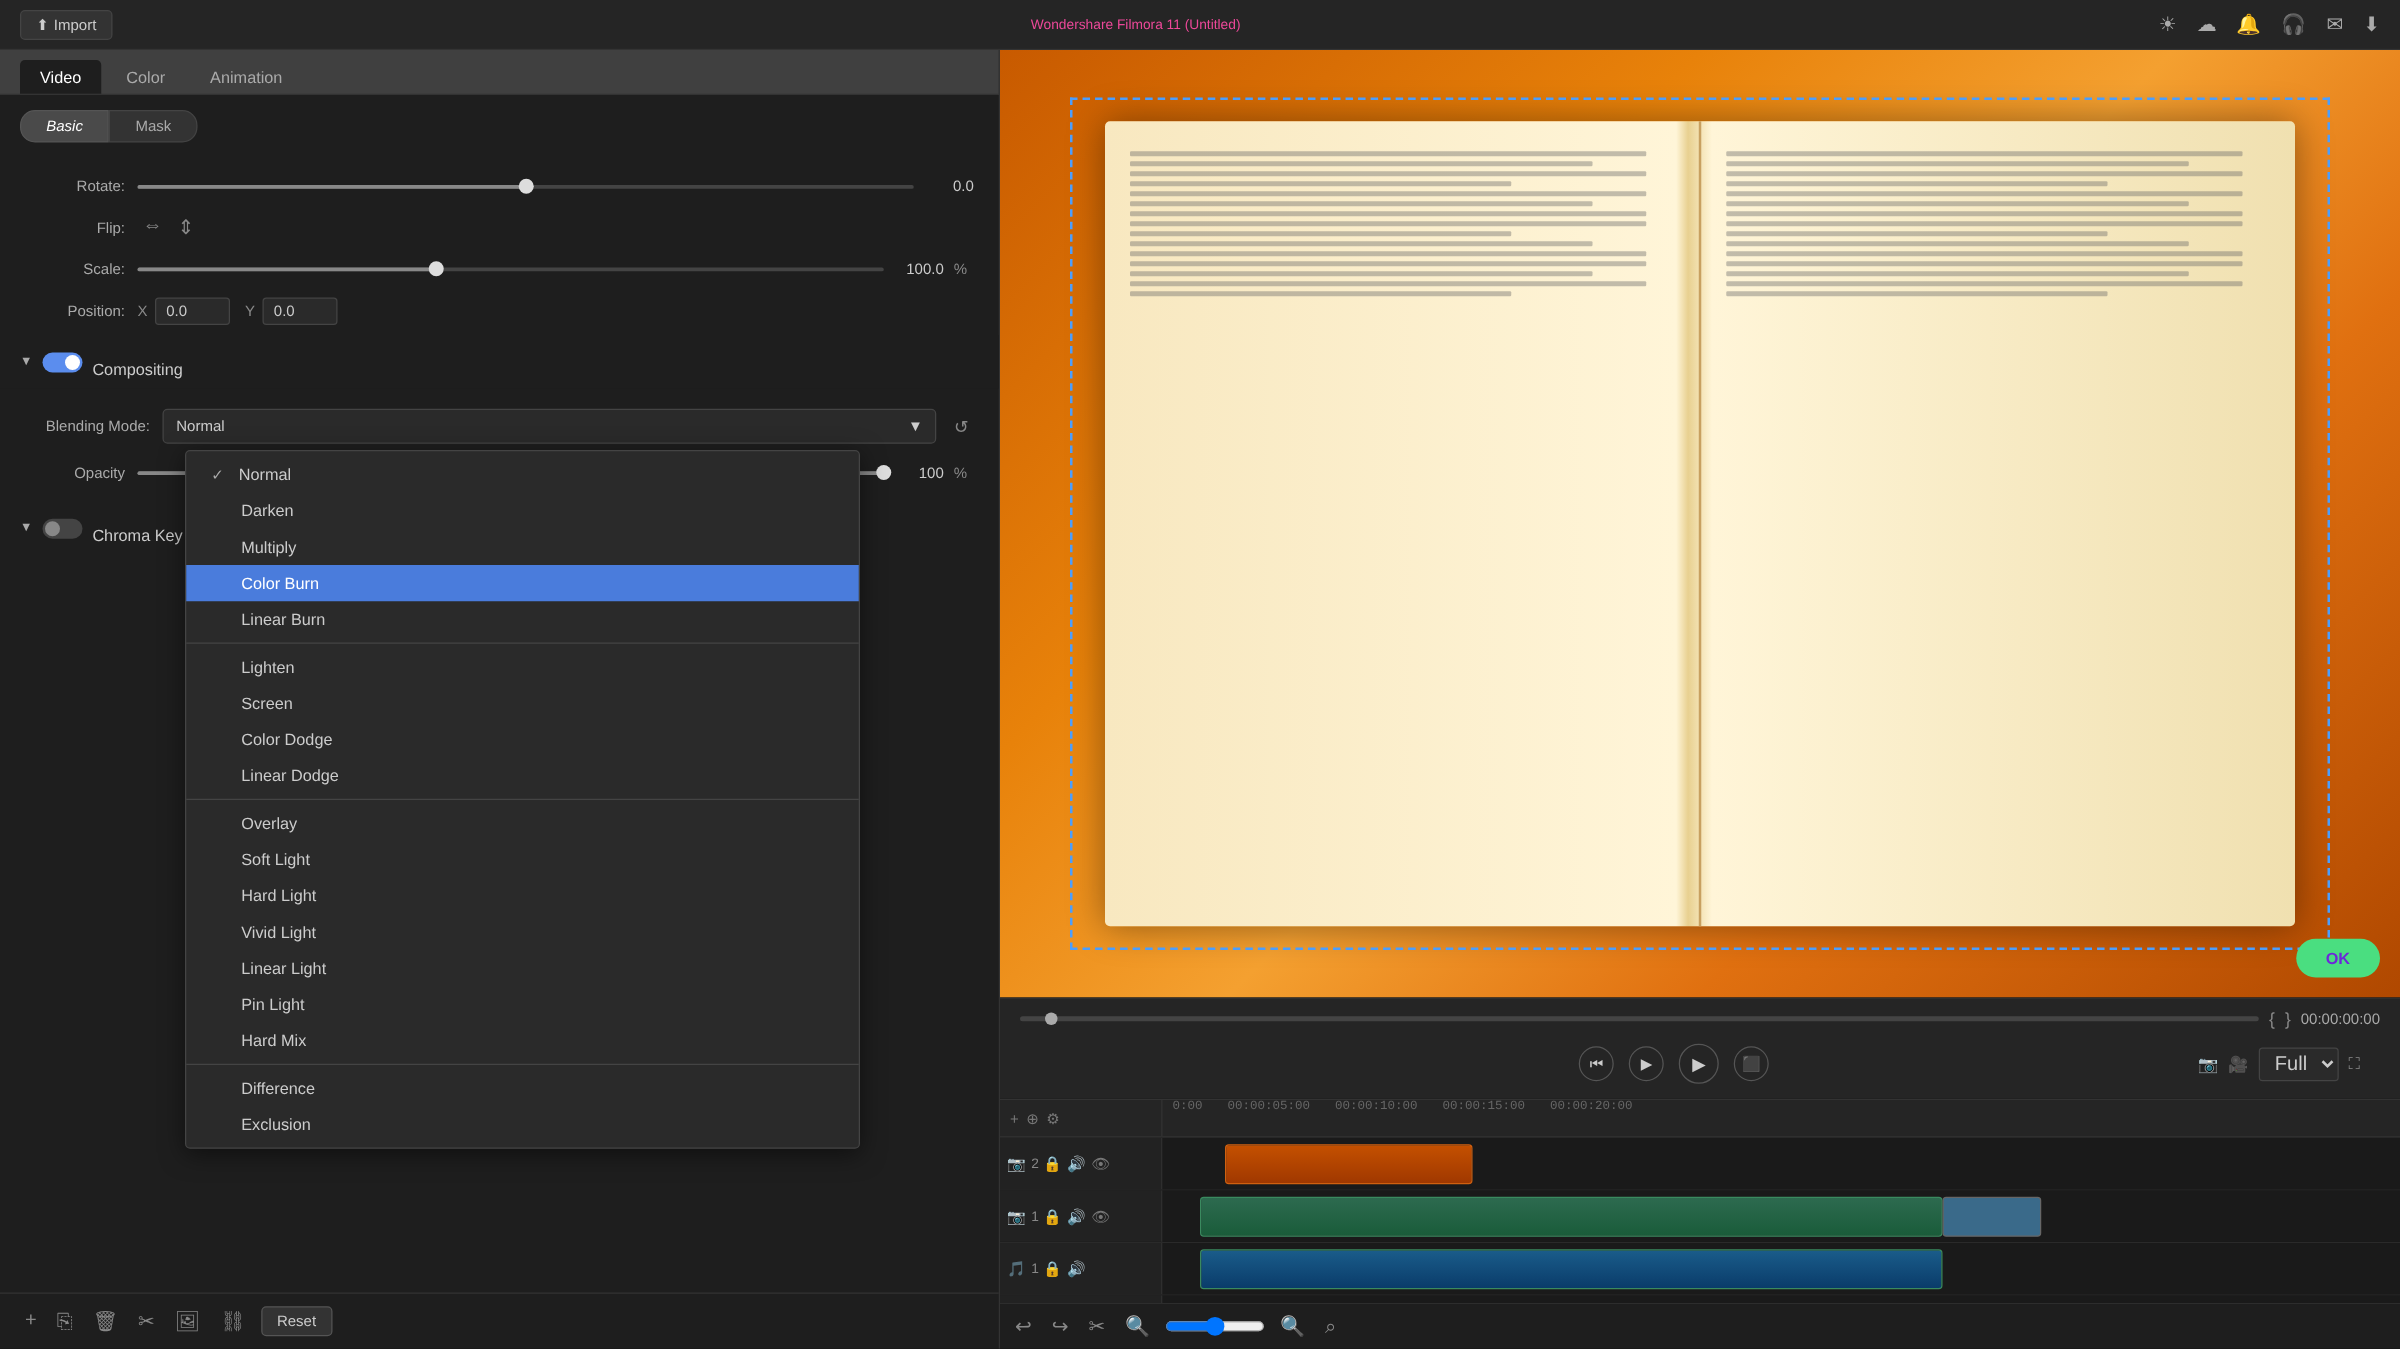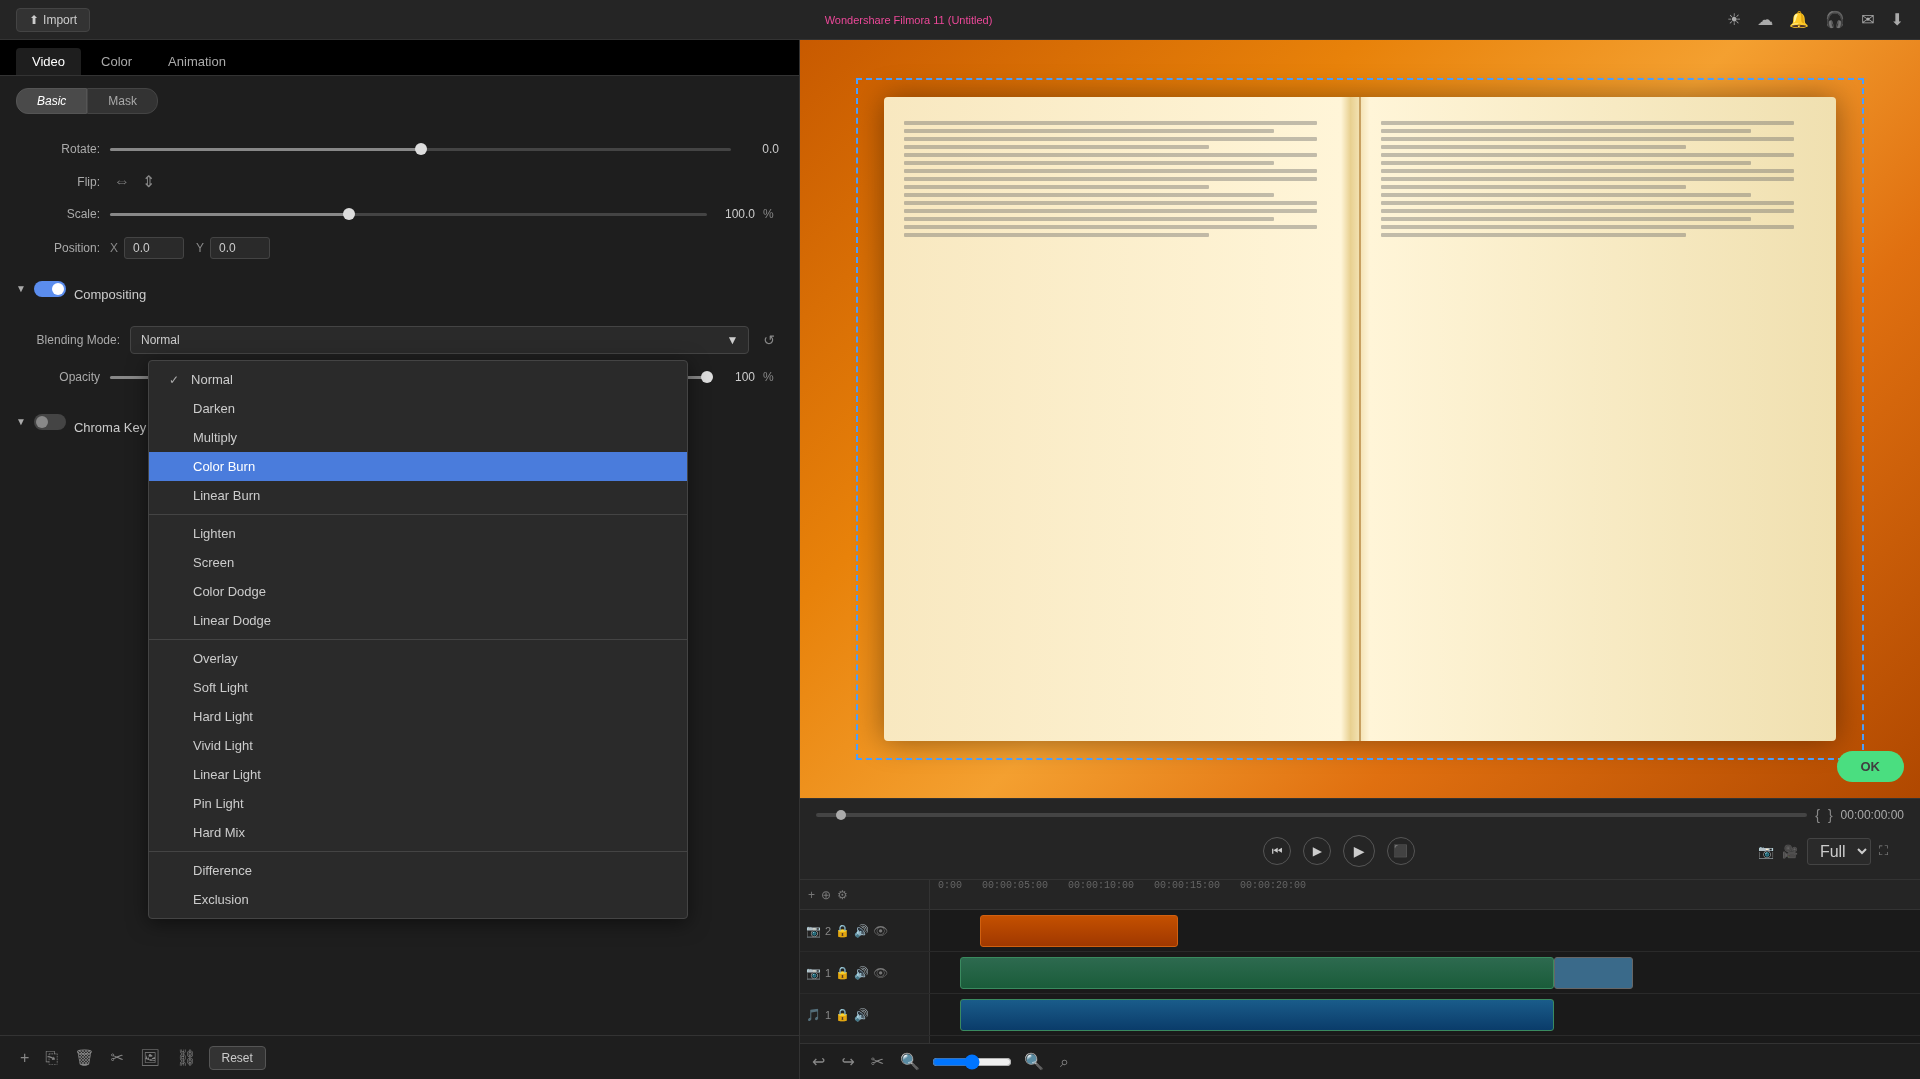--- a/index.html
+++ b/index.html
@@ -67,21 +67,21 @@
       background: #1e1e1e;
       border-right: 1px solid #333;
       display: flex;
       flex-direction: column;
     }
 
     
     .tab-bar {
       display: flex;
       padding: 8px 16px 0;
-      background: #000000;
+      background: #404040;
       border-bottom: 1px solid #333;
       gap: 4px;
     }
     .tab {
       padding: 6px 16px;
       color: #aaa;
       cursor: pointer;
       font-size: 13px;
       border-radius: 4px 4px 0 0;
     }
@@ -518,21 +518,21 @@
       font-size: 14px;
       display: flex;
       align-items: center;
       justify-content: center;
     }
     .ok-btn {
       position: absolute;
       bottom: 16px;
       right: 16px;
       background: #4ade80;
-      color: #404040;
+      color: #6d28d9;
       border: none;
       padding: 8px 24px;
       border-radius: 20px;
       font-size: 13px;
       font-weight: 600;
       cursor: pointer;
       text-align: right;
     }
 
     .playback-right {

